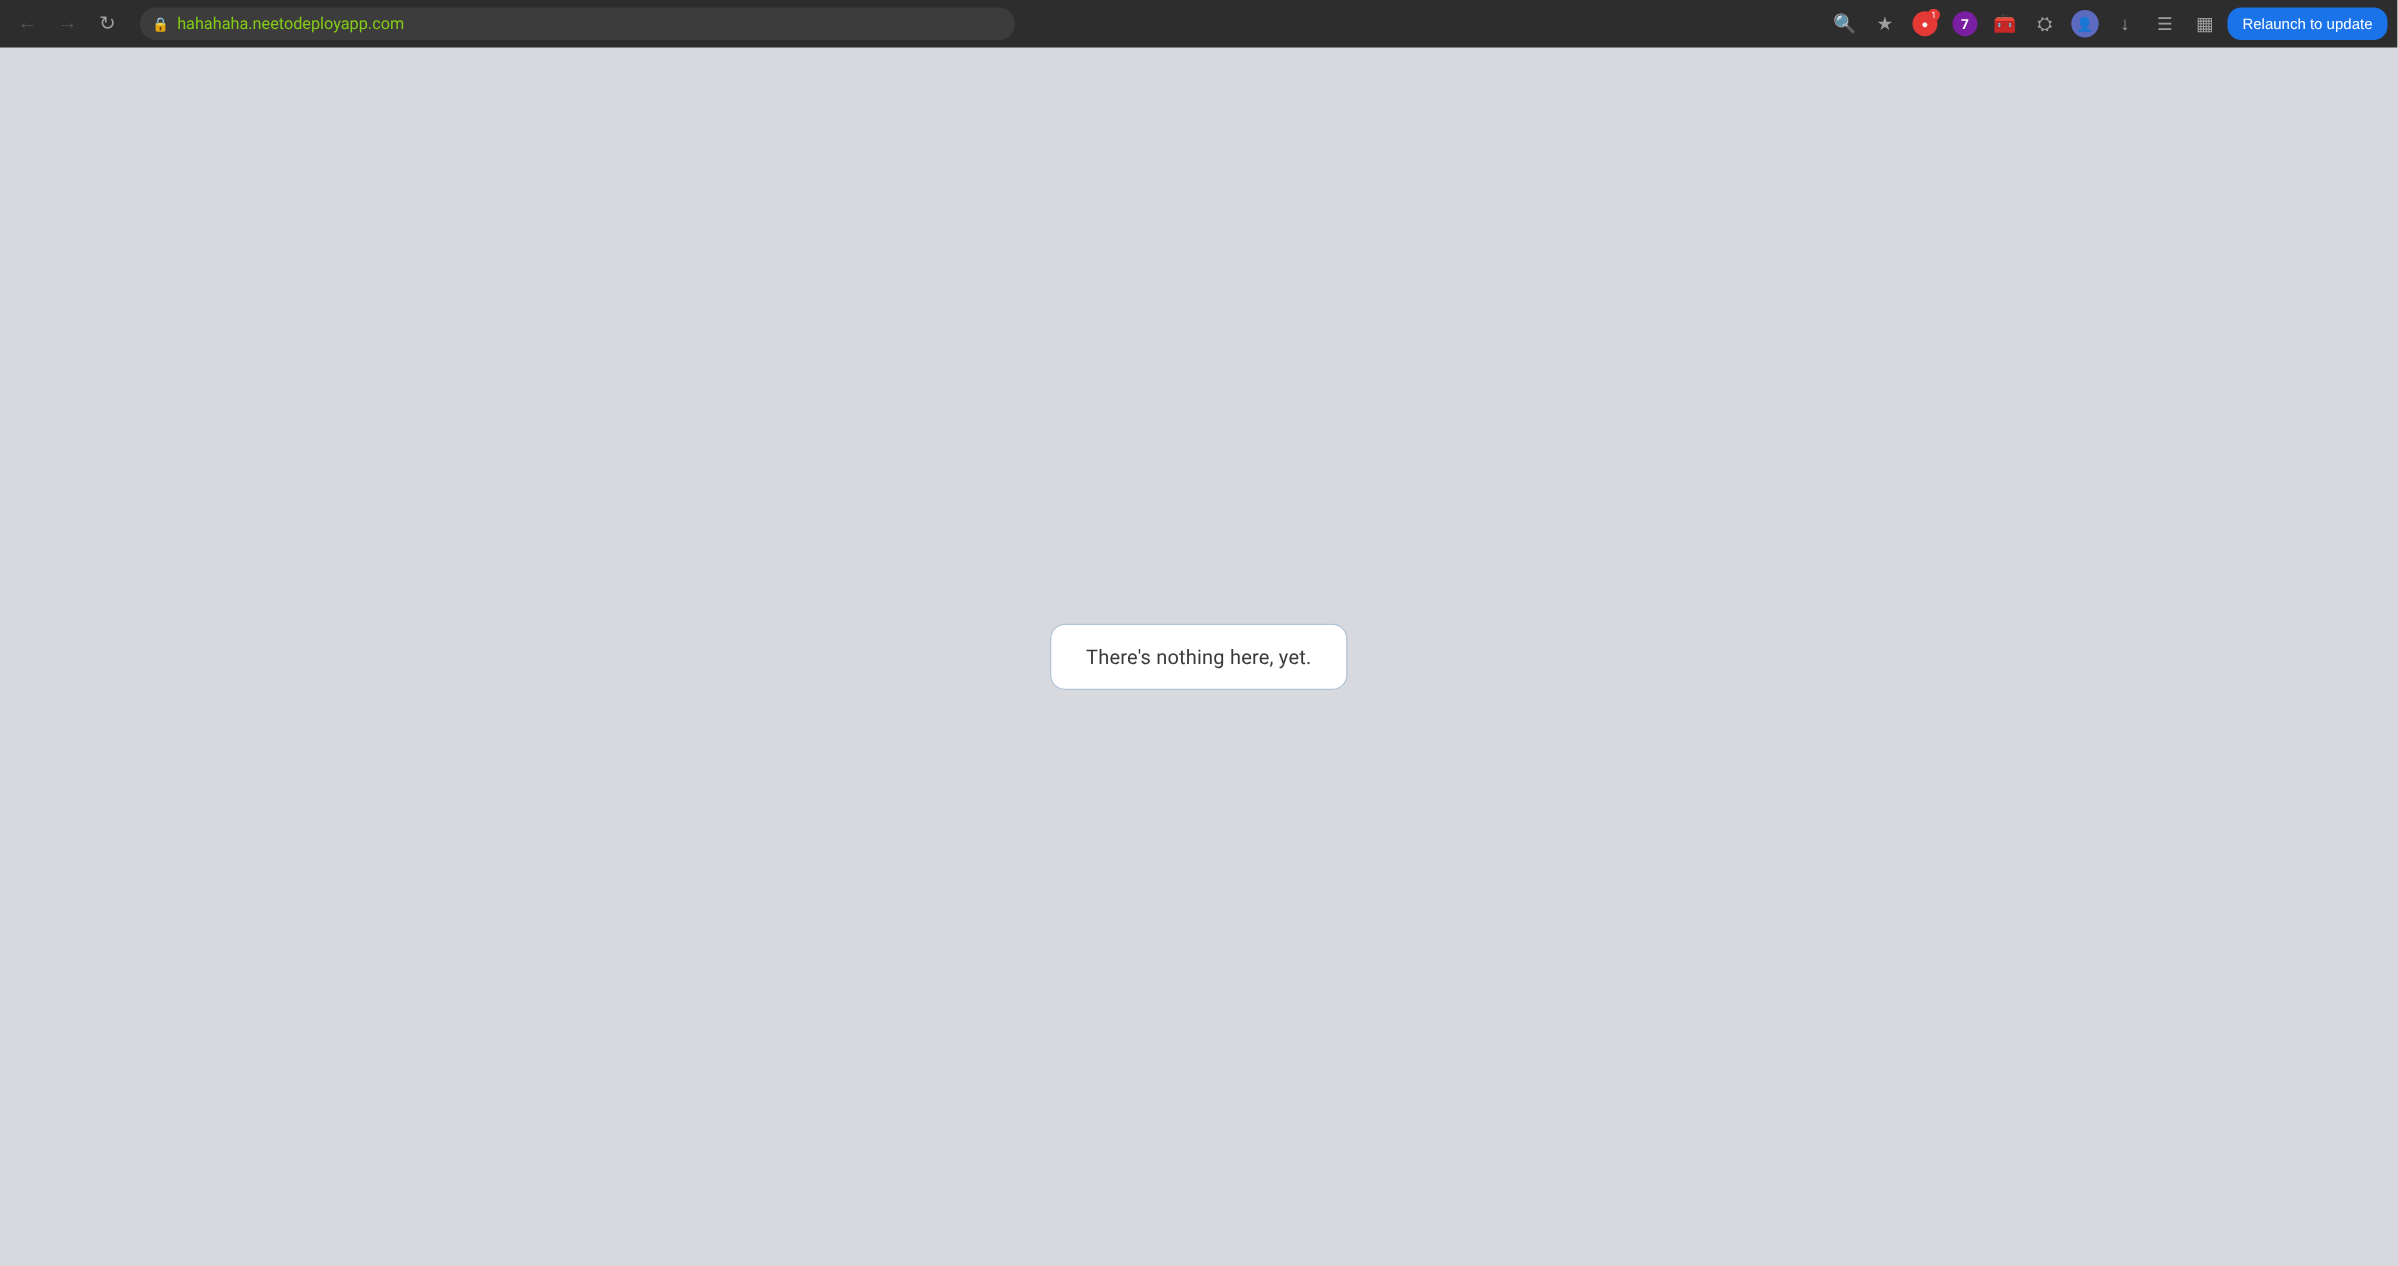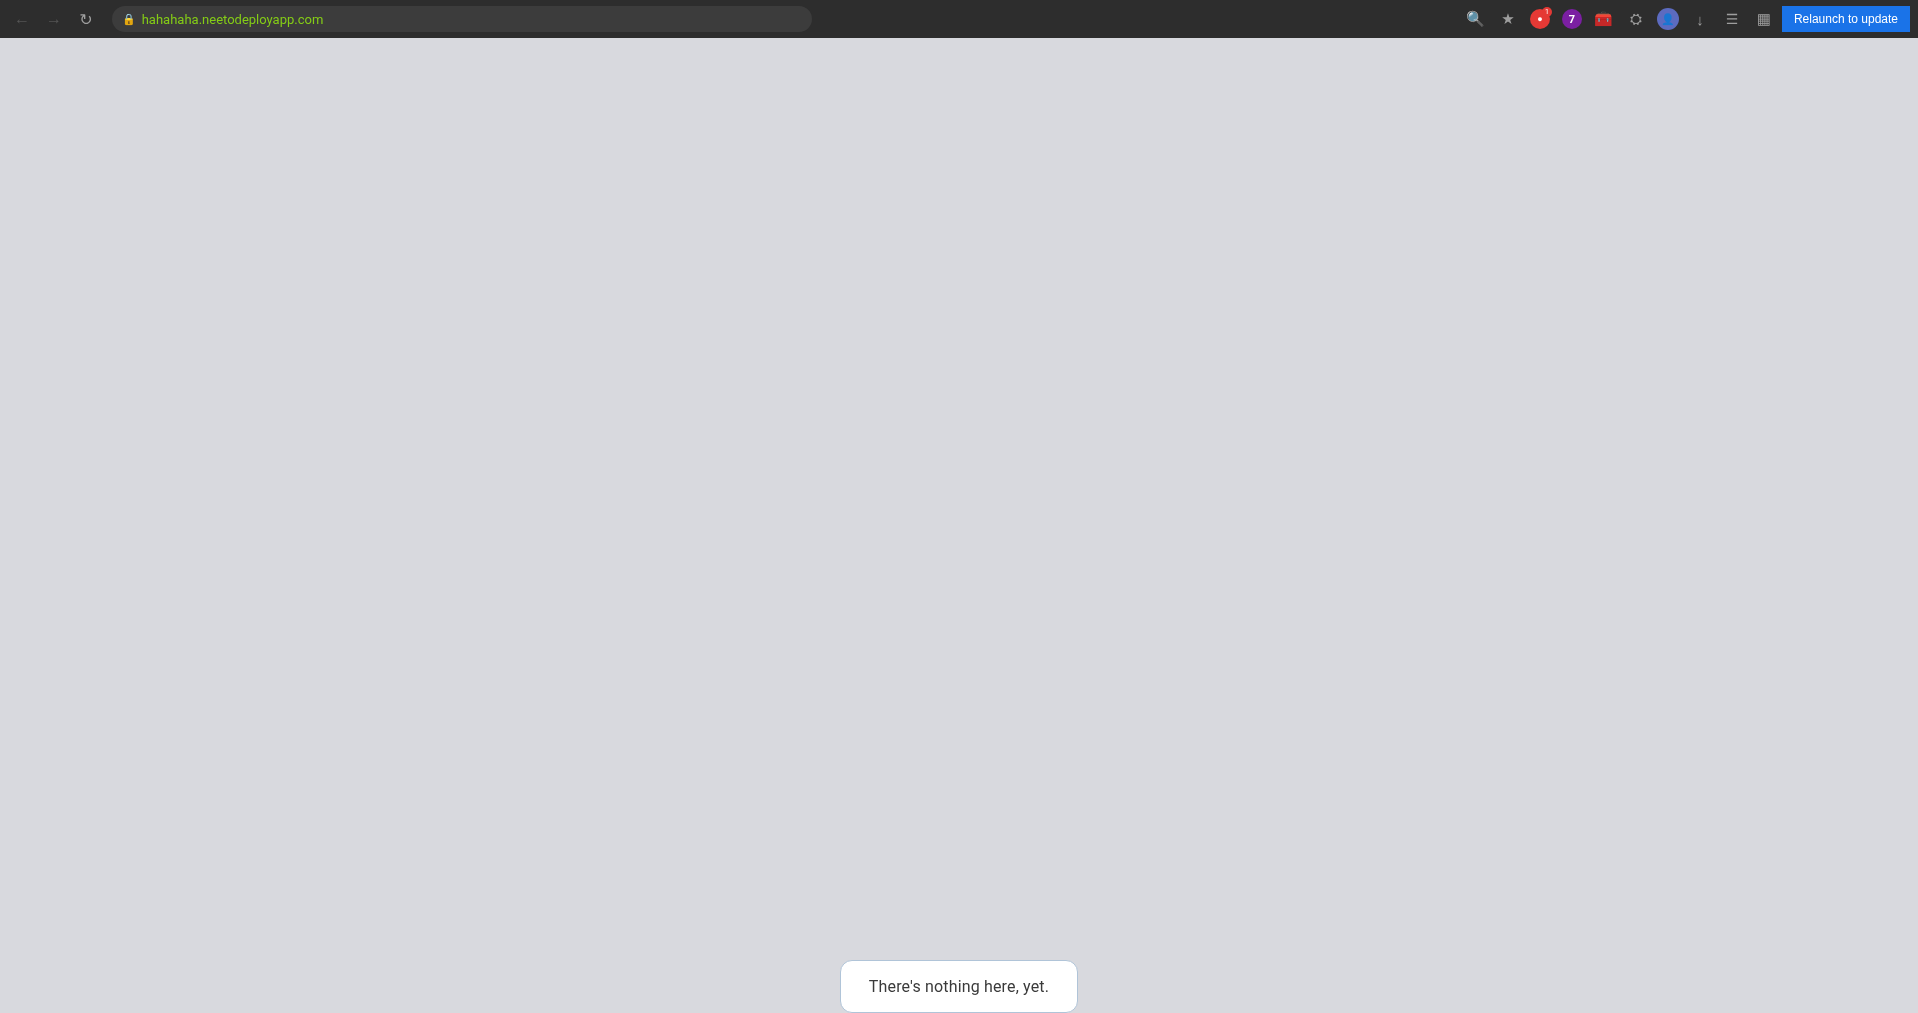--- a/index.html
+++ b/index.html
@@ -130,38 +130,38 @@
 
     .ext-purple {
       background: #7b1fa2;
       color: white;
     }
 
     .relaunch-btn {
       background: #1a73e8;
       color: white;
       border: none;
-      border-radius: 0;
+      border-radius: 11px;
       padding: 4px 12px;
       font-size: 12px;
       font-weight: 500;
       cursor: pointer;
       white-space: nowrap;
       height: 26px;
       display: flex;
       align-items: center;
     }
 
     
     .page-content {
       width: 100%;
       height: calc(1013px - 38px);
       background: #d8d9de;
       display: flex;
-      align-items: flex-end;
+      align-items: center;
       justify-content: center;
     }
 
     .empty-state-box {
       background: white;
       border: 1.5px solid #b0c4d8;
       border-radius: 12px;
       padding: 16px 28px;
       font-size: 16px;
       color: #3a3a3a;

